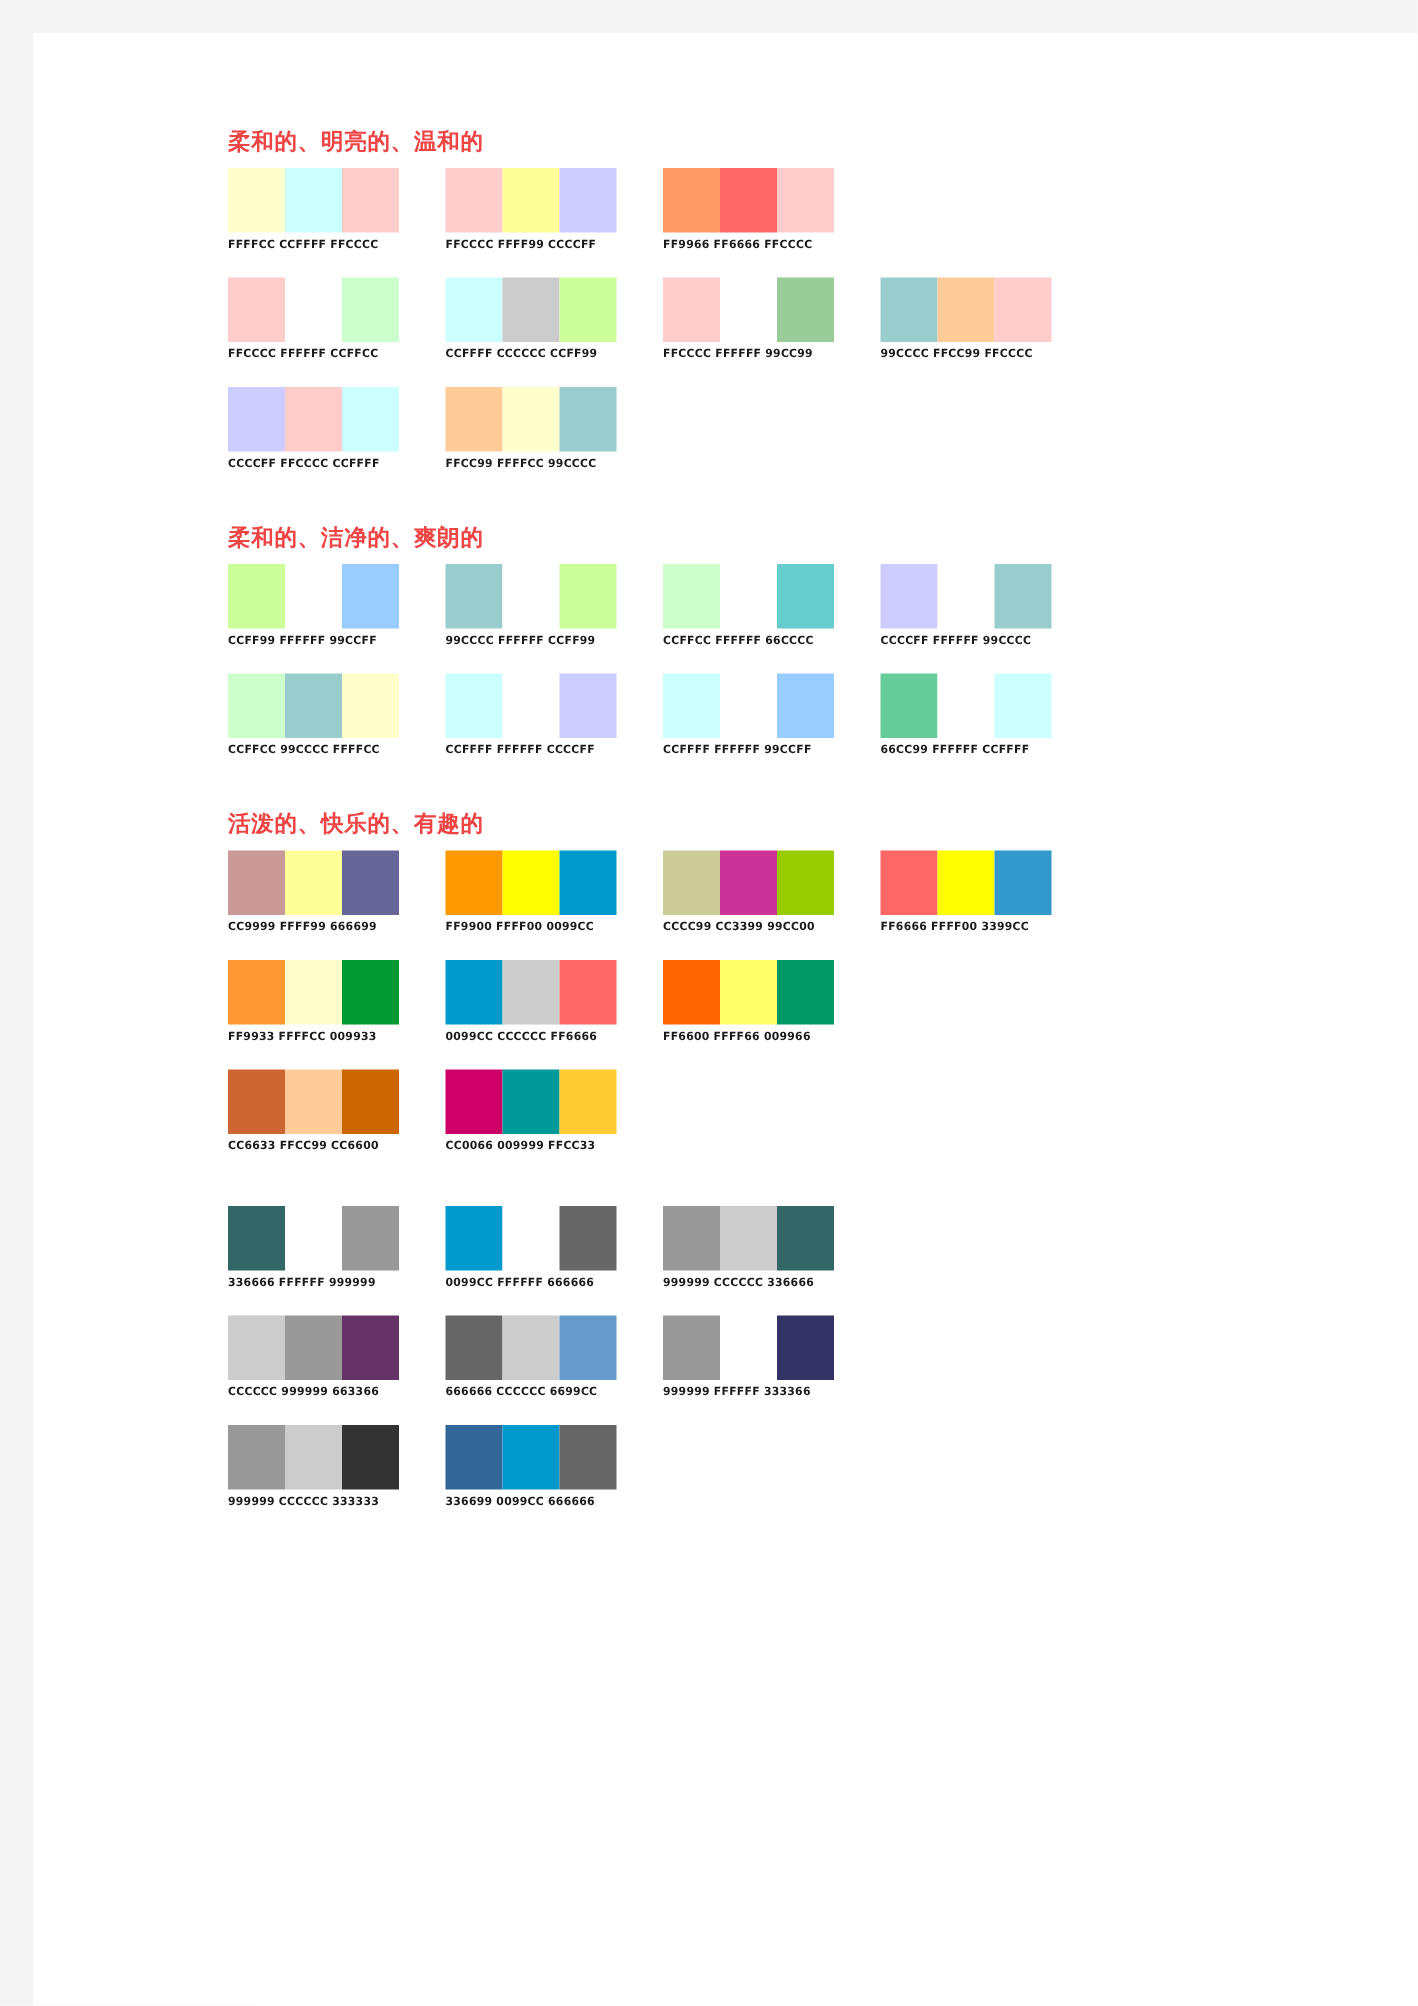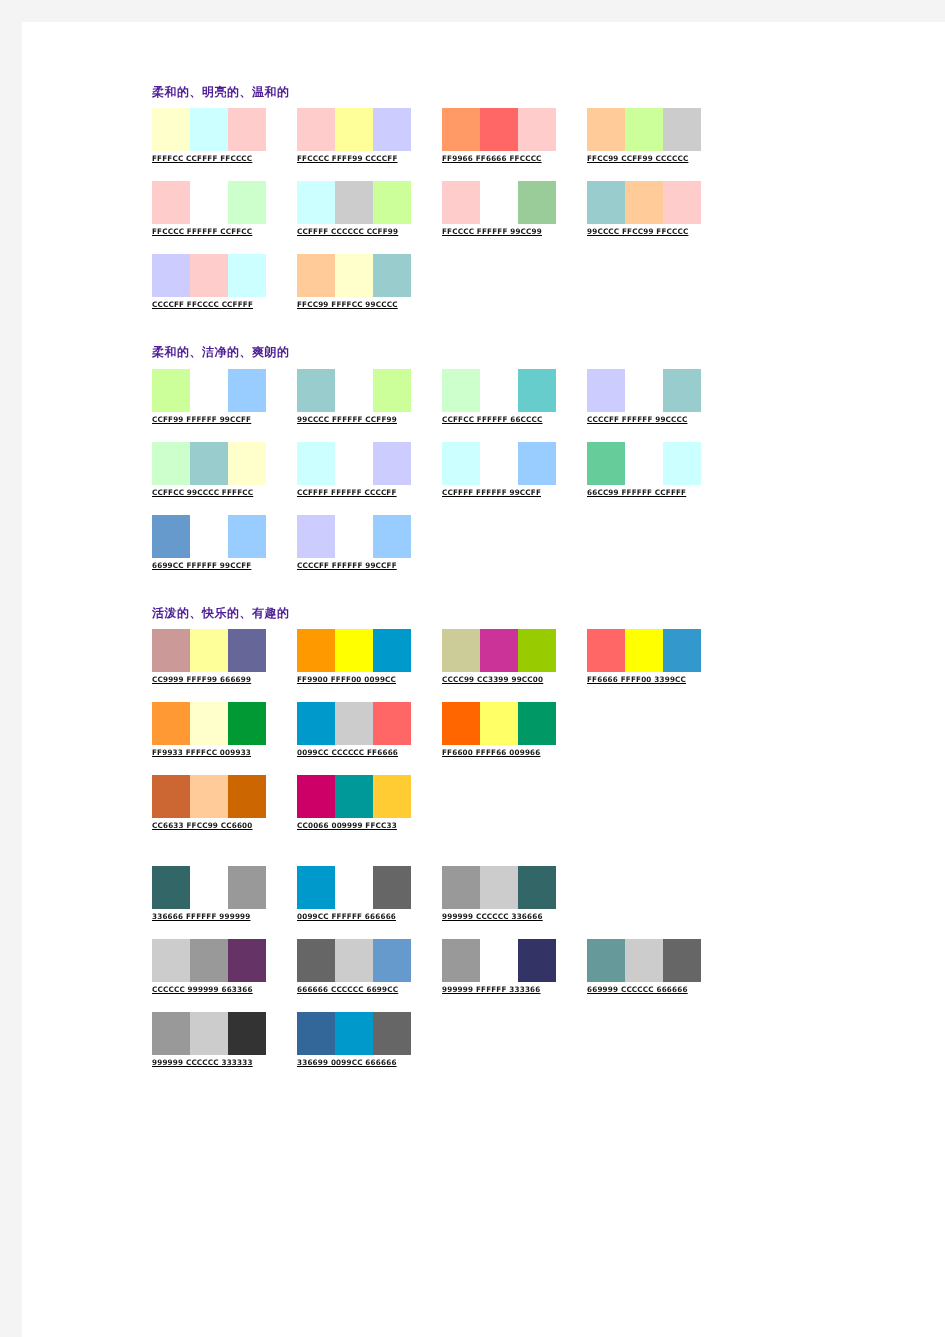--- a/index.html
+++ b/index.html
@@ -26,41 +26,40 @@
     position: absolute;
     left: 130px;
     top: 63px;
     width: 600px;
   }
   .section {
     margin-bottom: 10px;
   }
   .section-title {
     font-family: "DejaVu Sans", "Liberation Sans", sans-serif;
-    font-size: 12px;
+    font-size: 15px;
     font-weight: bold;
-    color: #4c1d95;
+    color: #ef4444;
     letter-spacing: 0.5px;
     margin: 0 0 9px 0;
     line-height: 1.2;
     white-space: nowrap;
   }
   .section + .section { margin-top: 18px; }
   .rows { display: block; }
   .row {
     display: flex;
     flex-direction: row;
     align-items: flex-start;
     height: 73px;
   }
   .palette {
     width: 133px;
     margin-right: 12px;
     flex: 0 0 133px;
-    text-decoration: underline;
   }
   .swatches {
     display: flex;
     flex-direction: row;
     height: 43px;
     width: 114px;
   }
   .swatch {
     width: 38px;
     height: 43px;
@@ -106,28 +105,20 @@
               <div class="palette-label">FFCCCC FFFF99 CCCCFF</div>
             </div>
             <div class="palette">
               <div class="swatches">
                 <div class="swatch" title="FF9966" style="background: rgb(255, 153, 102);"></div>
                 <div class="swatch" title="FF6666" style="background: rgb(255, 102, 102);"></div>
                 <div class="swatch" title="FFCCCC" style="background: rgb(255, 204, 204);"></div>
               </div>
               <div class="palette-label">FF9966 FF6666 FFCCCC</div>
             </div>
-            <div class="palette">
-              <div class="swatches">
-                <div class="swatch" title="FFCC99" style="background: rgb(255, 204, 153);"></div>
-                <div class="swatch" title="CCFF99" style="background: rgb(204, 255, 153);"></div>
-                <div class="swatch" title="CCCCCC" style="background: rgb(204, 204, 204);"></div>
-              </div>
-              <div class="palette-label">FFCC99 CCFF99 CCCCCC</div>
-            </div>
           </div>
           <div class="row">
             <div class="palette">
               <div class="swatches">
                 <div class="swatch" title="FFCCCC" style="background: rgb(255, 204, 204);"></div>
                 <div class="swatch" title="FFFFFF" style="background: rgb(255, 255, 255);"></div>
                 <div class="swatch" title="CCFFCC" style="background: rgb(204, 255, 204);"></div>
               </div>
               <div class="palette-label">FFCCCC FFFFFF CCFFCC</div>
             </div>
@@ -242,40 +233,20 @@
             </div>
             <div class="palette">
               <div class="swatches">
                 <div class="swatch" title="66CC99" style="background: rgb(102, 204, 153);"></div>
                 <div class="swatch" title="FFFFFF" style="background: rgb(255, 255, 255);"></div>
                 <div class="swatch" title="CCFFFF" style="background: rgb(204, 255, 255);"></div>
               </div>
               <div class="palette-label">66CC99 FFFFFF CCFFFF</div>
             </div>
           </div>
-          <div class="row">
-            <div class="palette">
-              <div class="swatches">
-                <div class="swatch" title="6699CC" style="background: rgb(102, 153, 204);"></div>
-                <div class="swatch" title="FFFFFF" style="background: rgb(255, 255, 255);"></div>
-                <div class="swatch" title="99CCFF" style="background: rgb(153, 204, 255);"></div>
-              </div>
-              <div class="palette-label">6699CC FFFFFF 99CCFF</div>
-            </div>
-            <div class="palette">
-              <div class="swatches">
-                <div class="swatch" title="CCCCFF" style="background: rgb(204, 204, 255);"></div>
-                <div class="swatch" title="FFFFFF" style="background: rgb(255, 255, 255);"></div>
-                <div class="swatch" title="99CCFF" style="background: rgb(153, 204, 255);"></div>
-              </div>
-              <div class="palette-label">CCCCFF FFFFFF 99CCFF</div>
-            </div>
-            <div class="palette empty"></div>
-            <div class="palette empty"></div>
-          </div>
         </div>
       </div>
       <div class="section">
         <div class="section-title">活泼的、快乐的、有趣的</div>
         <div class="rows">
           <div class="row">
             <div class="palette">
               <div class="swatches">
                 <div class="swatch" title="CC9999" style="background: rgb(204, 153, 153);"></div>
                 <div class="swatch" title="FFFF99" style="background: rgb(255, 255, 153);"></div>
@@ -401,28 +372,20 @@
               </div>
               <div class="palette-label">666666 CCCCCC 6699CC</div>
             </div>
             <div class="palette">
               <div class="swatches">
                 <div class="swatch" title="999999" style="background: rgb(153, 153, 153);"></div>
                 <div class="swatch" title="FFFFFF" style="background: rgb(255, 255, 255);"></div>
                 <div class="swatch" title="333366" style="background: rgb(51, 51, 102);"></div>
               </div>
               <div class="palette-label">999999 FFFFFF 333366</div>
-            </div>
-            <div class="palette">
-              <div class="swatches">
-                <div class="swatch" title="669999" style="background: rgb(102, 153, 153);"></div>
-                <div class="swatch" title="CCCCCC" style="background: rgb(204, 204, 204);"></div>
-                <div class="swatch" title="666666" style="background: rgb(102, 102, 102);"></div>
-              </div>
-              <div class="palette-label">669999 CCCCCC 666666</div>
             </div>
           </div>
           <div class="row">
             <div class="palette">
               <div class="swatches">
                 <div class="swatch" title="999999" style="background: rgb(153, 153, 153);"></div>
                 <div class="swatch" title="CCCCCC" style="background: rgb(204, 204, 204);"></div>
                 <div class="swatch" title="333333" style="background: rgb(51, 51, 51);"></div>
               </div>
               <div class="palette-label">999999 CCCCCC 333333</div>

